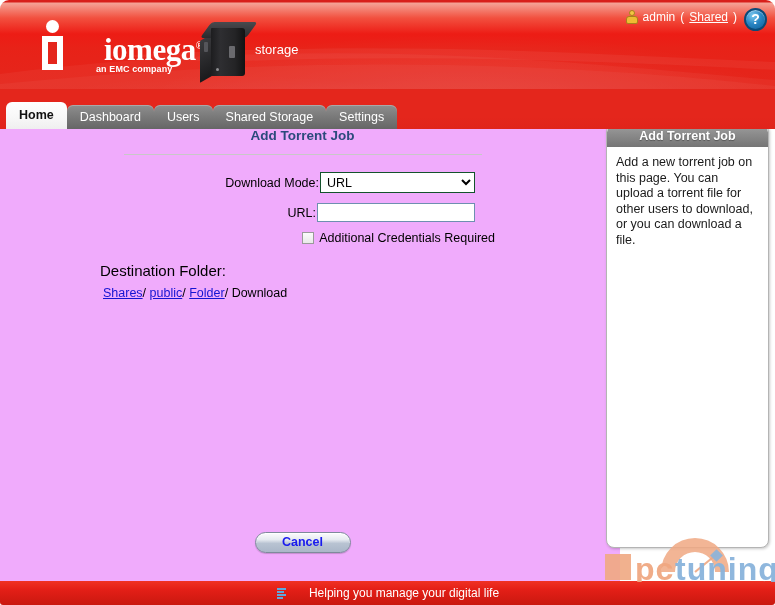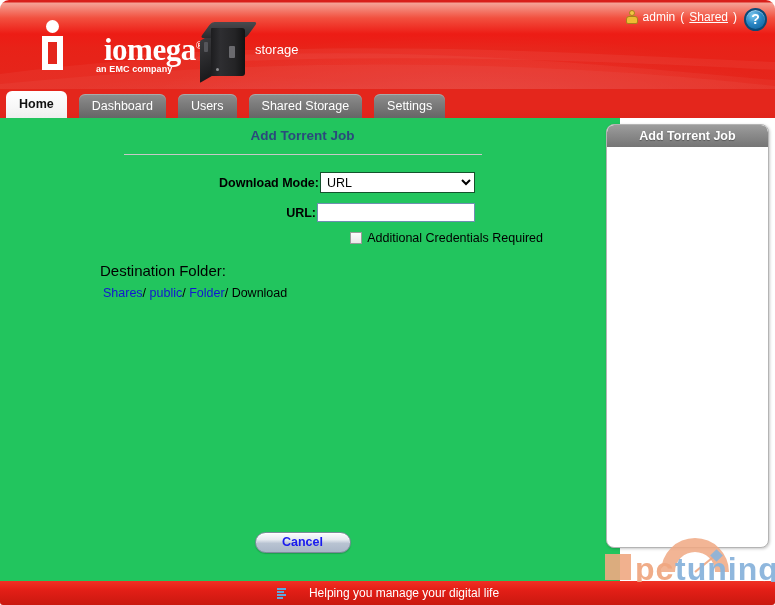--- a/index.html
+++ b/index.html
@@ -206,24 +206,24 @@
     line-height: 19px;
     text-align: center;
     cursor: pointer;
     box-shadow: inset 0 1px 1px rgba(255,255,255,0.5);
   }
 
   
   .tabs {
     position: absolute;
     left: 0; top: 89px;
-    width: 775px; height: 29px;
+    width: 775px; height: 40px;
     display: flex;
     align-items: flex-end;
-    gap: 12px;
+    gap: 0;
     padding-left: 6px;
     background: linear-gradient(to bottom, #e4261c 0%, #e4261c 70%, #e0241b 100%);
     z-index: 5;
   }
   .tab {
     height: 24px;
     padding: 0 13px;
     line-height: 24px;
     font-size: 12.5px;
     color: #ffffff;
@@ -240,21 +240,21 @@
     height: 27px;
     line-height: 27px;
     box-shadow: none;
   }
 
   
   .content {
     position: absolute;
     left: 0; top: 116px;
     width: 620px; height: 465px;
-    background: #22c55e;
+    background: #f0abfc;
   }
 
   .main-panel {
     position: absolute;
     left: 0; top: 0;
     width: 600px; height: 465px;
   }
   .page-title {
     position: absolute;
     left: 0; top: 12px;
@@ -274,26 +274,25 @@
   .form-row {
     position: absolute;
     display: flex;
     align-items: center;
   }
   .form-label {
     font-size: 12.5px;
     color: #000000;
     text-align: center;
     white-space: nowrap;
-    font-weight: bold;
   }
 
   .row-mode { left: 0px; top: 56px; width: 475px; justify-content: flex-end; }
   .row-url  { left: 0px; top: 87px; width: 475px; justify-content: flex-end; }
-  .row-cred { left: 0px; top: 115px; width: 495px; justify-content: flex-end; margin-left: 48px; }
+  .row-cred { left: 0px; top: 115px; width: 495px; justify-content: flex-end; }
 
   select.mode-select {
     width: 155px; height: 21px;
     margin-left: 1px;
     font-size: 12.5px;
     font-family: "Liberation Sans", sans-serif;
     color: #000000;
     background: #ffffff;
     border: 1px solid #14532d;
     border-radius: 0;
@@ -332,20 +331,21 @@
   }
   .dest-path {
     position: absolute;
     left: 103px; top: 170px;
     font-size: 12.5px;
     color: #000000;
     white-space: nowrap;
   }
   .dest-path a {
     color: #1414d2;
+    text-decoration: underline;
     cursor: pointer;
   }
   .dest-path .sep { color: #000000; text-decoration: none; }
 
   
   .btn-bar {
     position: absolute;
     left: 0; top: 416px;
     width: 605px;
     display: flex;
@@ -527,20 +527,21 @@
       </div>
 
       <div class="btn-bar">
         <div class="btn">Cancel</div>
       </div>
 
     </div>
 
     <div class="sidebar">
       <div class="sidebar-head">Add Torrent Job</div>
+      <div class="sidebar-body">Add a new torrent job on this page. You can upload a torrent file for other users to download, or you can download a file.</div>
     </div>
 
   </div>
 
   <div class="watermark">
     <svg width="172" height="62" viewBox="0 0 172 62">
       <path d="M58,52 A34,34 0 0 1 126,52 L112,52 A20,20 0 0 0 72,52 Z" fill="#f0a882" opacity="0.85"></path>
       <line x1="92" y1="52" x2="114" y2="34" stroke="#f0a882" stroke-width="2.2" opacity="0.9"></line>
       <rect x="109" y="31" width="9" height="9" transform="rotate(45 113.5 35.5)" fill="#8ab4dc" opacity="0.9"></rect>
       <rect x="2" y="34" width="26" height="26" fill="#f0a882" opacity="0.9"></rect>

